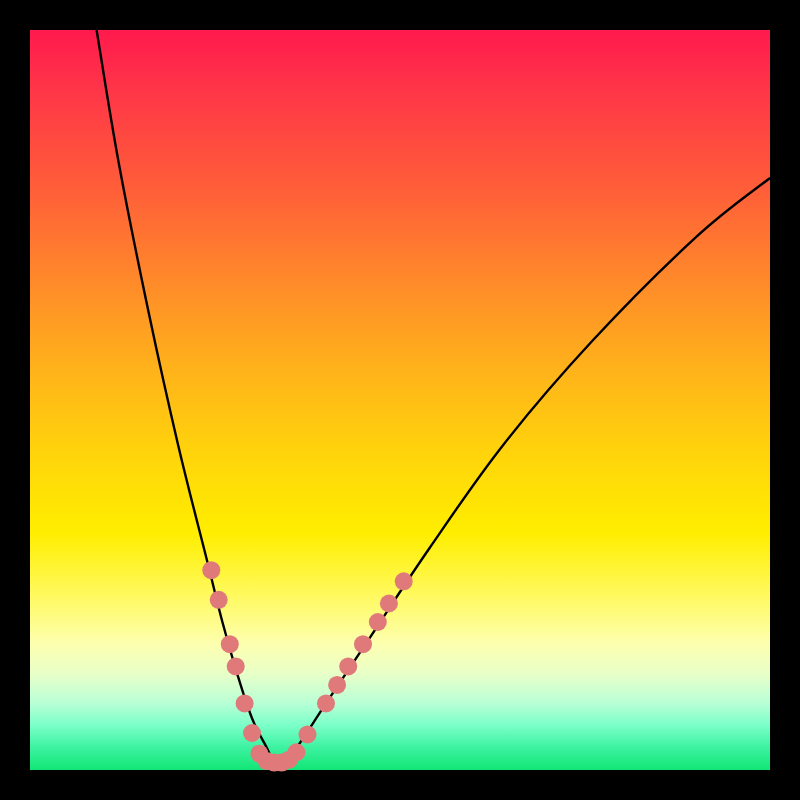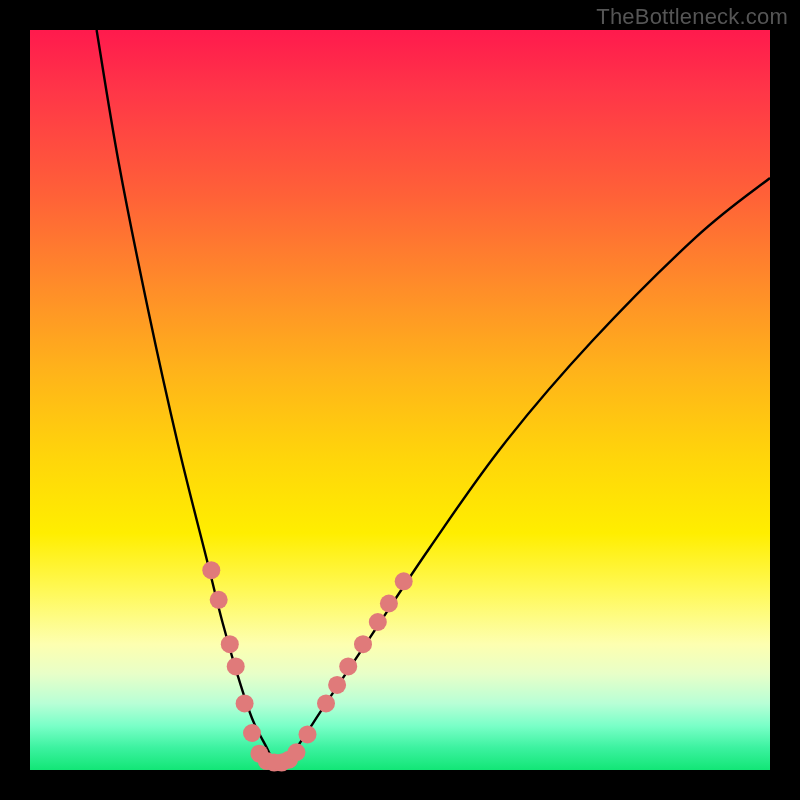--- a/index.html
+++ b/index.html
@@ -54,21 +54,20 @@
     position: absolute;
     left: 0; top: 0;
     width: 740px; height: 740px;
     overflow: visible;
   }
 </style>
 </head>
 <body>
 
 <div class="frame">
-  <div class="watermark">TheBottleneck.com</div>
   <div class="plot">
     <svg class="curve" viewBox="0 0 740 740">
       <path id="curve-path" fill="none" stroke="#000" stroke-width="2.4" d="M 66.6,0 C 70.59599999999999,23.976000000000006 79.476,82.58400000000006 88.8,133.20000000000005 C 98.124,183.81600000000003 107.744,230.584 118.4,281.2 C 129.056,331.816 137.344,369.11199999999997 148,414.4 C 158.656,459.688 169.608,500.83199999999994 177.6,532.8 C 185.59199999999998,564.7679999999999 187.072,572.02 192.4,592 C 197.728,611.98 201.872,626.4839999999999 207.20000000000002,643.8 C 212.52800000000002,661.116 216.672,674.88 222,688.2 C 227.328,701.5200000000001 232.804,709.808 236.8,717.8 C 240.79600000000002,725.7919999999999 241.536,729.936 244.20000000000002,732.6 C 246.86400000000003,735.264 247.60400000000004,735.264 251.60000000000002,732.6 C 255.596,729.936 258.40799999999996,728.456 266.4,717.8 C 274.392,707.1439999999999 282.68,693.38 296,673.4 C 309.32,653.42 321.752,634.7719999999999 340.40000000000003,606.8 C 359.04800000000006,578.828 375.624,552.632 399.6,518 C 423.576,483.368 444.29600000000005,451.69599999999997 473.6,414.4 C 502.904,377.104 527.768,348.096 562.4,310.8 C 597.0319999999999,273.504 634.032,236.50400000000005 666,207.20000000000005 C 697.968,177.89600000000004 726.68,158.656 740,148"></path>
       <g id="dots">
           <circle cx="181.29999999999998" cy="540.2" r="9" fill="#e07a7a"></circle>
           <circle cx="188.70000000000002" cy="569.8" r="9" fill="#e07a7a"></circle>
           <circle cx="199.8" cy="614.2" r="9" fill="#e07a7a"></circle>
           <circle cx="205.72000000000003" cy="636.4" r="9" fill="#e07a7a"></circle>
           <circle cx="214.6" cy="673.4" r="9" fill="#e07a7a"></circle>
           <circle cx="222" cy="703" r="9" fill="#e07a7a"></circle>

